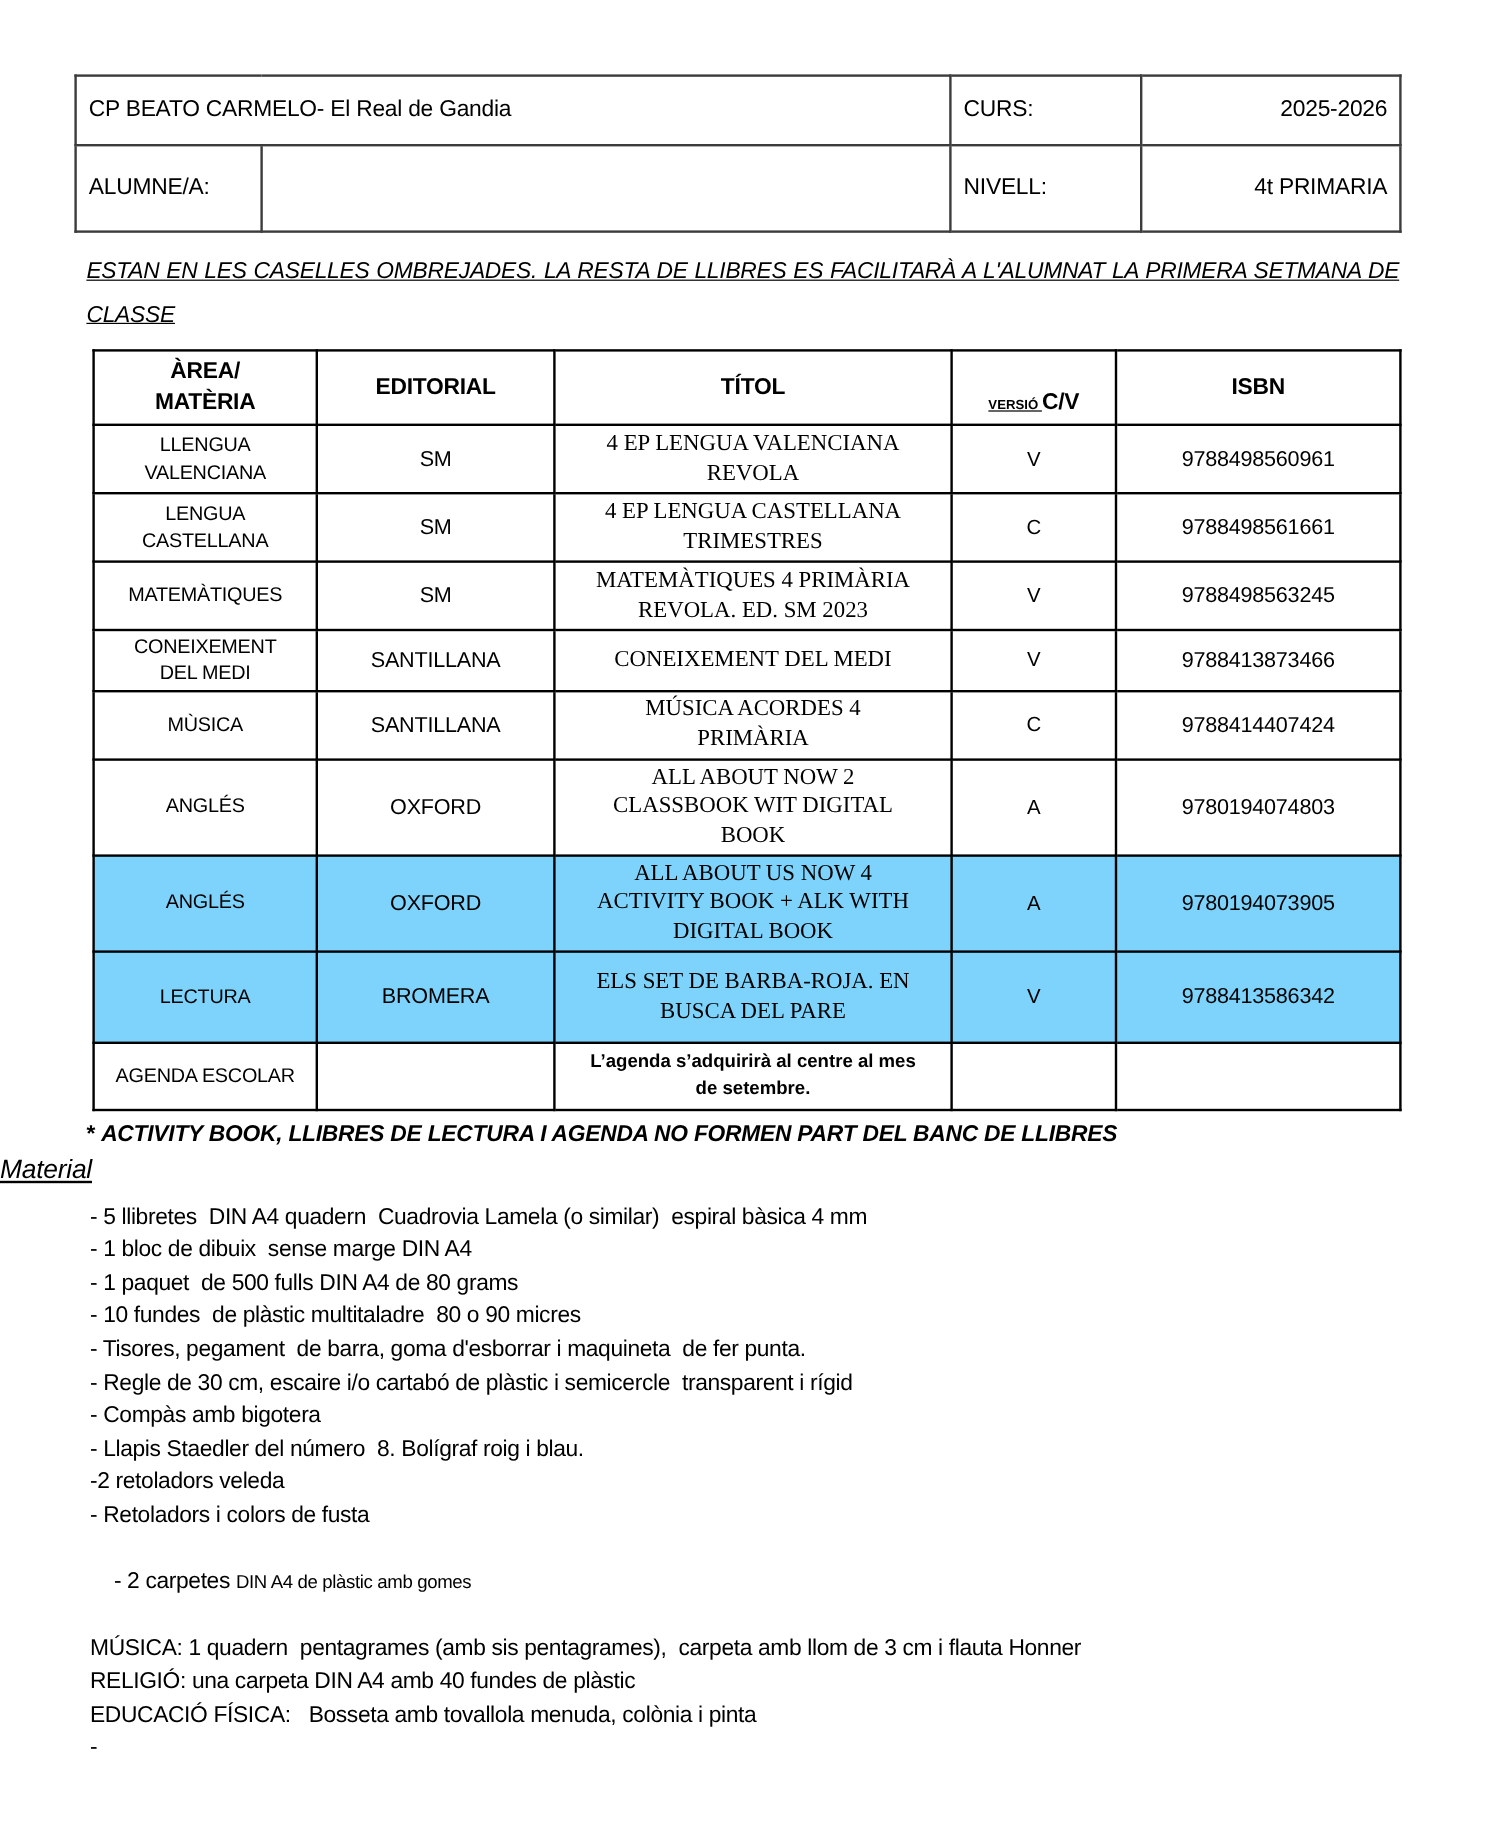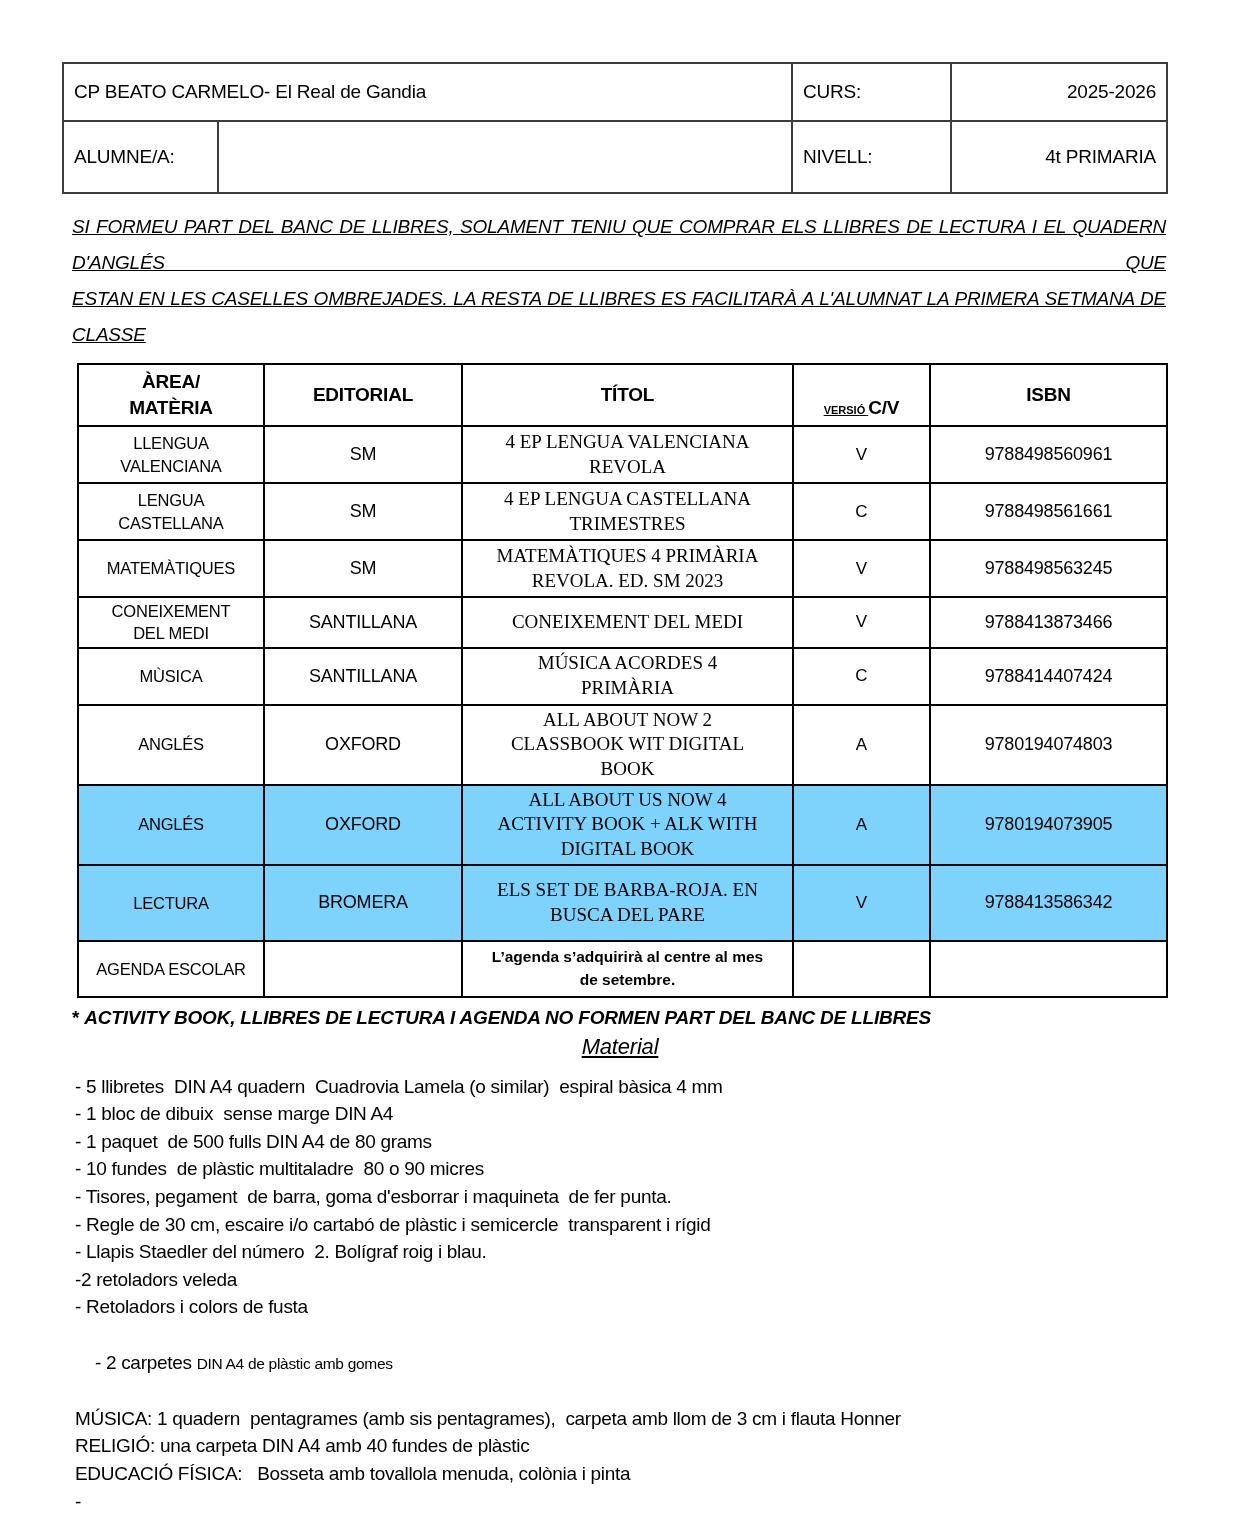--- a/index.html
+++ b/index.html
@@ -56,21 +56,21 @@
   }
 
   
   .bank-note {
     margin:9px 0 0 72px; font-size:19px; letter-spacing:-0.2px;
   }
   .bank-note .star { font-weight:bold; }
   .bank-note .txt  { font-weight:bold; font-style:italic; }
 
   .material-title {
-    text-align:center; margin-top:5px; font-size:22px;
+    text-align:left; margin-top:5px; font-size:22px;
     font-style:italic; letter-spacing:-0.2px;
   }
   .material-title span { text-decoration:underline; }
 
   .materials { margin:13px 0 0 75px; font-size:19px; letter-spacing:-0.3px; }
   .mat-line  { line-height:27.6px; white-space:pre-wrap; }
   .mat-small { font-size:15.5px; }
 </style>
 </head>
 <body>
@@ -91,21 +91,20 @@
   <tr class="r2">
     <td>ALUMNE/A:</td>
     <td></td>
     <td>NIVELL:</td>
     <td class="td-right">4t PRIMARIA</td>
   </tr>
 </tbody>
   </table>
 
 <div class="notice">
-  <div class="notice-line l1">SI FORMEU PART DEL BANC DE LLIBRES, SOLAMENT TENIU QUE COMPRAR ELS LLIBRES DE LECTURA  I EL QUADERN D'ANGLÉS QUE</div>
   <div class="notice-line l2">ESTAN EN LES CASELLES OMBREJADES. LA RESTA DE LLIBRES ES FACILITARÀ A L'ALUMNAT LA PRIMERA SETMANA DE CLASSE</div>
 </div>
 
 <table class="book-table">
   <colgroup>
       <col style="width:186px">
       <col style="width:198px">
       <col style="width:331px">
       <col style="width:137px">
       <col style="width:237px">
@@ -209,21 +208,22 @@
   <span>Material</span>
 </div>
 
 <div class="materials">
   <div class="mat-line">- 5 llibretes  DIN A4 quadern  Cuadrovia Lamela (o similar)  espiral bàsica 4 mm</div>
   <div class="mat-line">- 1 bloc de dibuix  sense marge DIN A4</div>
   <div class="mat-line">- 1 paquet  de 500 fulls DIN A4 de 80 grams</div>
   <div class="mat-line">- 10 fundes  de plàstic multitaladre  80 o 90 micres</div>
   <div class="mat-line">- Tisores, pegament  de barra, goma d'esborrar i maquineta  de fer punta.</div>
   <div class="mat-line">- Regle de 30 cm, escaire i/o cartabó de plàstic i semicercle  transparent i rígid</div>
-  <div class="mat-line">- Llapis Staedler del número  2. Bolígraf roig i blau.</div>
+  <div class="mat-line">- Compàs amb bigotera</div>
+  <div class="mat-line">- Llapis Staedler del número  8. Bolígraf roig i blau.</div>
   <div class="mat-line">-2 retoladors veleda</div>
   <div class="mat-line">- Retoladors i colors de fusta</div>
   <div class="mat-line">
     <span>- 2 carpetes </span><span class="mat-small">DIN A4 de plàstic amb gomes</span>
   </div>
   <div class="mat-line">MÚSICA: 1 quadern  pentagrames (amb sis pentagrames),  carpeta amb llom de 3 cm i flauta Honner</div>
   <div class="mat-line">RELIGIÓ: una carpeta DIN A4 amb 40 fundes de plàstic</div>
   <div class="mat-line">EDUCACIÓ FÍSICA:   Bosseta amb tovallola menuda, colònia i pinta</div>
   <div class="mat-line">-</div>
 </div>

